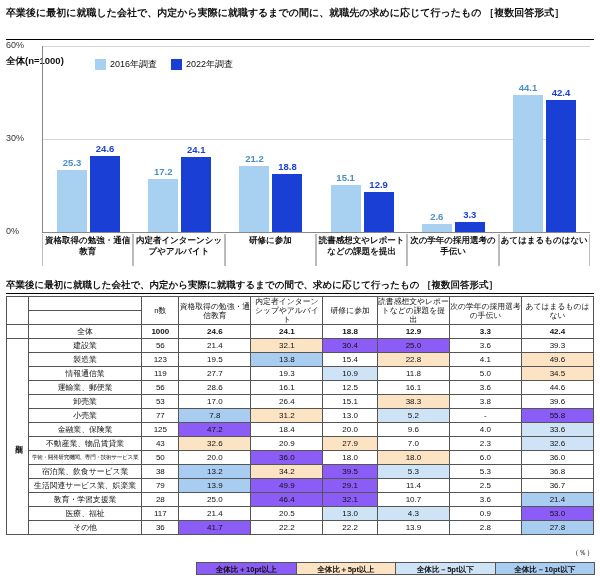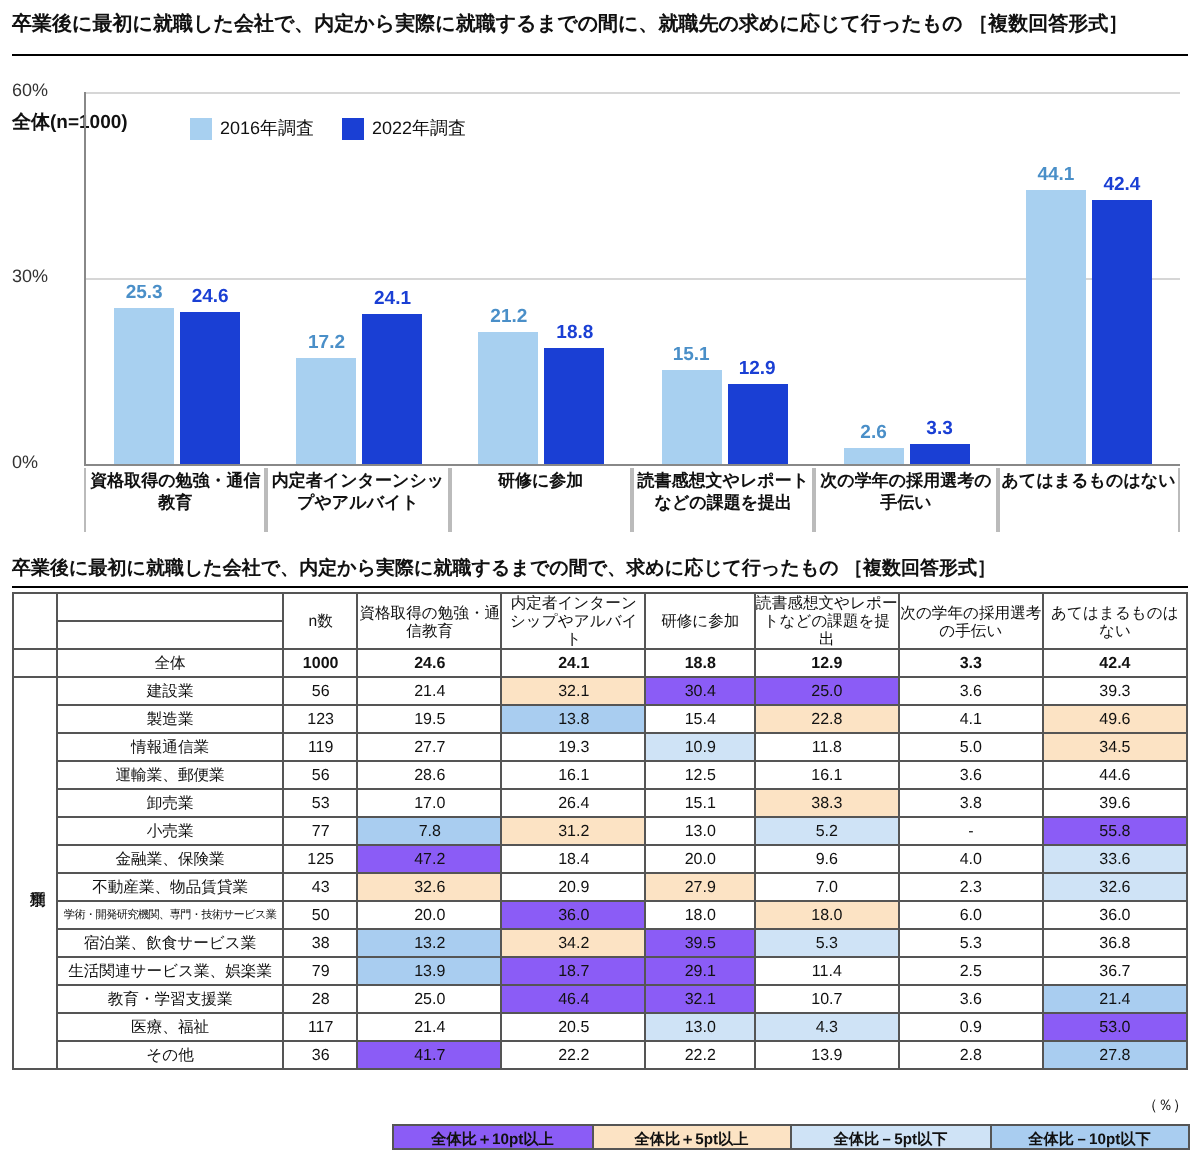--- a/index.html
+++ b/index.html
@@ -7,21 +7,21 @@
     width:600px;height:581px;background:#ffffff;
     font-family:"Liberation Sans","DejaVu Sans",sans-serif;
     color:#111;
   }
   .wrap{width:600px;height:581px;position:relative;overflow:hidden;}
 
   
   .title1{
     position:absolute;left:6px;top:6px;width:588px;
     font-size:10px;font-weight:bold;line-height:13px;
-    border-bottom:1px solid #000;padding-bottom:8px;
+    border-bottom:1px solid #000;padding-bottom:20px;
   }
   .subtitle1{
     position:absolute;left:6px;top:23px;font-size:9.5px;font-weight:bold;margin-top:32px;
   }
 
   
   .chart{
     position:absolute;left:6px;top:38px;width:588px;height:228px;
   }
   .plot{
@@ -123,21 +123,21 @@
           <span>2016年調査</span>
         </span>
         <span class="it">
           <span class="sw b"></span>
           <span>2022年調査</span>
         </span>
       </div>
 
       <div class="groups">
         <div class="grp">
-          <div class="bar a" style="height:78px">
+          <div class="bar a" style="height:62px">
               <span class="vlab">25.3</span>
             </div>
           <div class="bar b" style="height:76px">
               <span class="vlab">24.6</span>
             </div>
         </div>
         <div class="grp">
           <div class="bar a" style="height:53px">
               <span class="vlab">17.2</span>
             </div>
@@ -328,21 +328,21 @@
           <td class="hi-up5">34.2</td>
           <td class="hi-up10">39.5</td>
           <td class="hi-dn5">5.3</td>
           <td class="">5.3</td>
           <td class="">36.8</td>
         </tr>
         <tr>
           <td class="rowname">生活関連サービス業、娯楽業</td>
           <td class="ncol">79</td>
           <td class="hi-dn10">13.9</td>
-          <td class="hi-up10">18.7</td>
+          <td class="hi-up10">49.9</td>
           <td class="hi-up10">29.1</td>
           <td class="">11.4</td>
           <td class="">2.5</td>
           <td class="">36.7</td>
         </tr>
         <tr>
           <td class="rowname">教育・学習支援業</td>
           <td class="ncol">28</td>
           <td class="">25.0</td>
           <td class="hi-up10">46.4</td>

